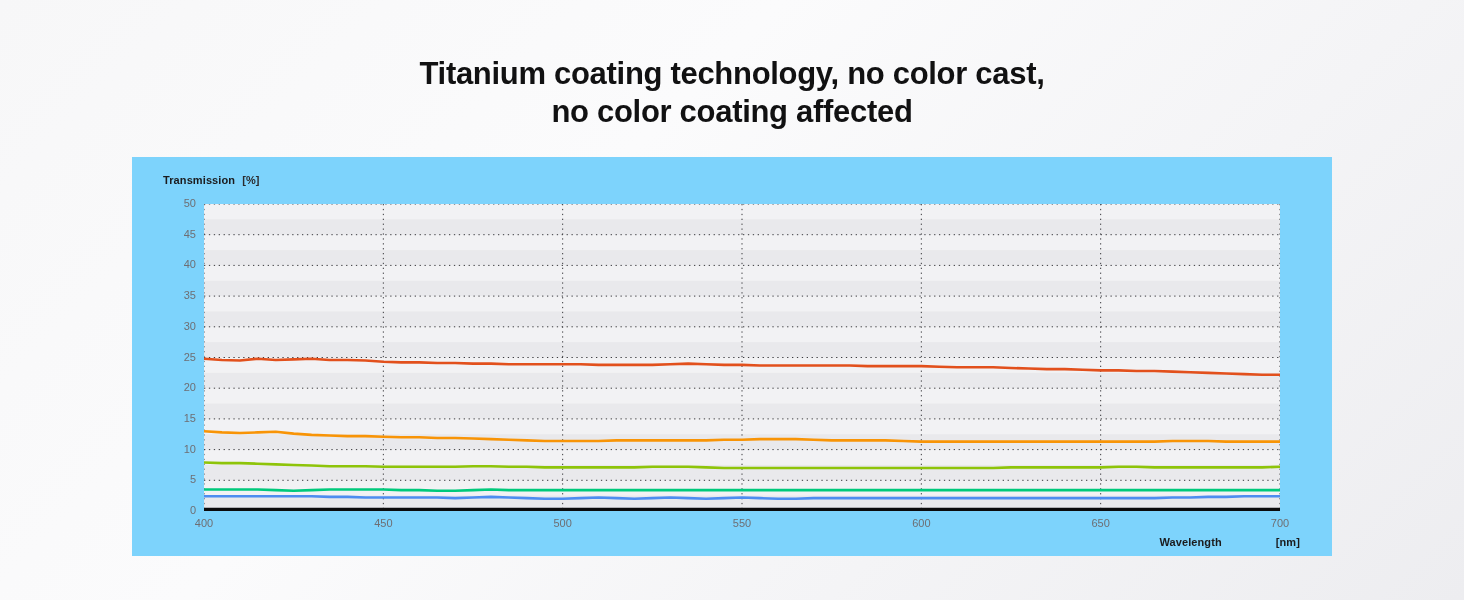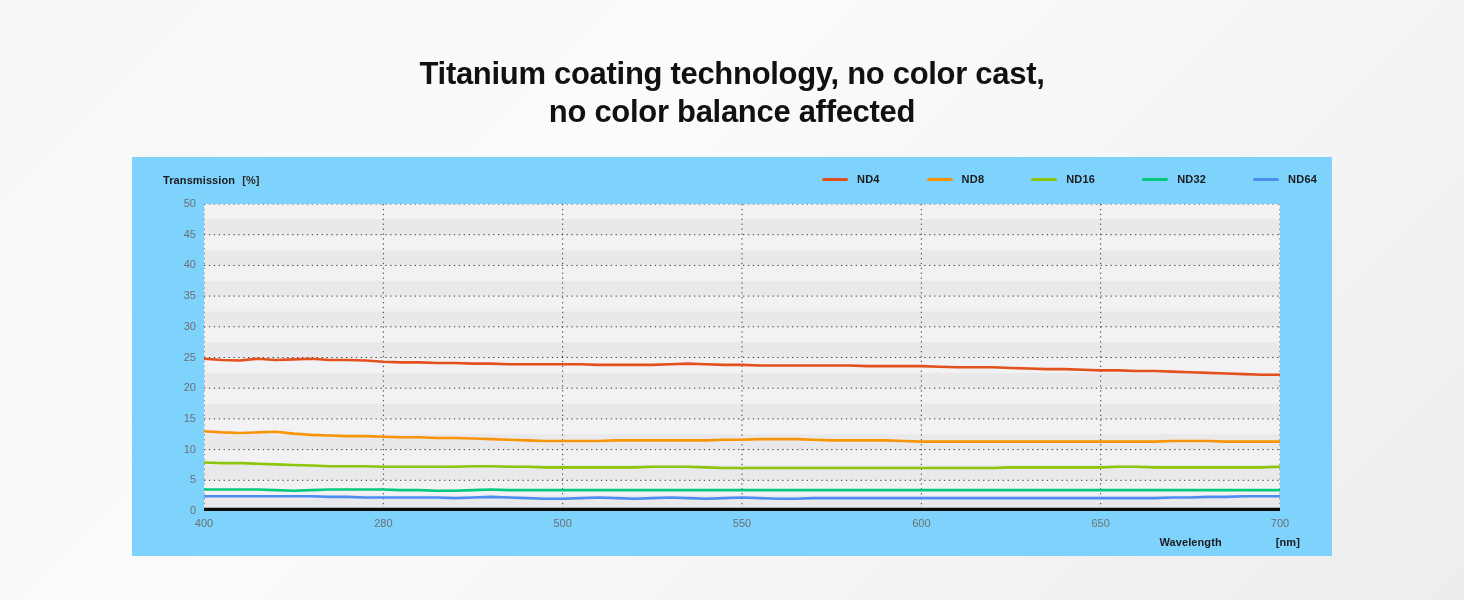--- a/index.html
+++ b/index.html
@@ -141,51 +141,29 @@
     transform: translateX(-22px);
   }
 </style>
 </head>
 <body>
 
 <div class="stage">
 
   <div class="title">
     <span class="line">Titanium coating technology, no color cast,</span>
-    <span class="line">no color balance affected</span>
+    <span class="line">no color coating affected</span>
   </div>
 
   <div class="panel">
 
     <div class="axis-title-y">
       <span>Transmission</span><span class="unit">[%]</span>
     </div>
 
-    <div class="legend">
-        <div class="legend-item">
-          <span class="legend-swatch" style="background: rgb(226, 80, 28);"></span>
-          <span class="legend-label">ND4</span>
-        </div>
-        <div class="legend-item">
-          <span class="legend-swatch" style="background: rgb(248, 148, 6);"></span>
-          <span class="legend-label">ND8</span>
-        </div>
-        <div class="legend-item">
-          <span class="legend-swatch" style="background: rgb(142, 196, 9);"></span>
-          <span class="legend-label">ND16</span>
-        </div>
-        <div class="legend-item">
-          <span class="legend-swatch" style="background: rgb(0, 201, 123);"></span>
-          <span class="legend-label">ND32</span>
-        </div>
-        <div class="legend-item">
-          <span class="legend-swatch" style="background: rgb(77, 141, 240);"></span>
-          <span class="legend-label">ND64</span>
-        </div>
-      </div>
 
     <div class="plot">
       <svg class="plot-svg" viewBox="0 0 1076 307" preserveAspectRatio="none">
           <rect x="0" y="0" width="1076" height="307" fill="#f2f2f4"></rect>
           <rect x="0" y="291.65" width="1076" height="15.350000000000023" fill="#e9e9ec"></rect>
           <rect x="0" y="260.95" width="1076" height="15.350000000000023" fill="#e9e9ec"></rect>
           <rect x="0" y="230.25" width="1076" height="15.349999999999994" fill="#e9e9ec"></rect>
           <rect x="0" y="199.55" width="1076" height="15.349999999999994" fill="#e9e9ec"></rect>
           <rect x="0" y="168.85" width="1076" height="15.349999999999994" fill="#e9e9ec"></rect>
           <rect x="0" y="138.14999999999998" width="1076" height="15.350000000000023" fill="#e9e9ec"></rect>
@@ -223,21 +201,21 @@
         <div class="ytick" style="top: 245.6px;">10</div>
         <div class="ytick" style="top: 214.9px;">15</div>
         <div class="ytick" style="top: 184.2px;">20</div>
         <div class="ytick" style="top: 153.5px;">25</div>
         <div class="ytick" style="top: 122.8px;">30</div>
         <div class="ytick" style="top: 92.1px;">35</div>
         <div class="ytick" style="top: 61.4px;">40</div>
         <div class="ytick" style="top: 30.7px;">45</div>
         <div class="ytick" style="top: 0px;">50</div>
         <div class="xtick" style="left: 0px;">400</div>
-        <div class="xtick" style="left: 179.333px;">280</div>
+        <div class="xtick" style="left: 179.333px;">450</div>
         <div class="xtick" style="left: 358.667px;">500</div>
         <div class="xtick" style="left: 538px;">550</div>
         <div class="xtick" style="left: 717.333px;">600</div>
         <div class="xtick" style="left: 896.667px;">650</div>
         <div class="xtick" style="left: 1076px;">700</div>
       </div>
 
     <div class="axis-title-x">
       <span>Wavelength</span><span class="unit">[nm]</span>
     </div>

